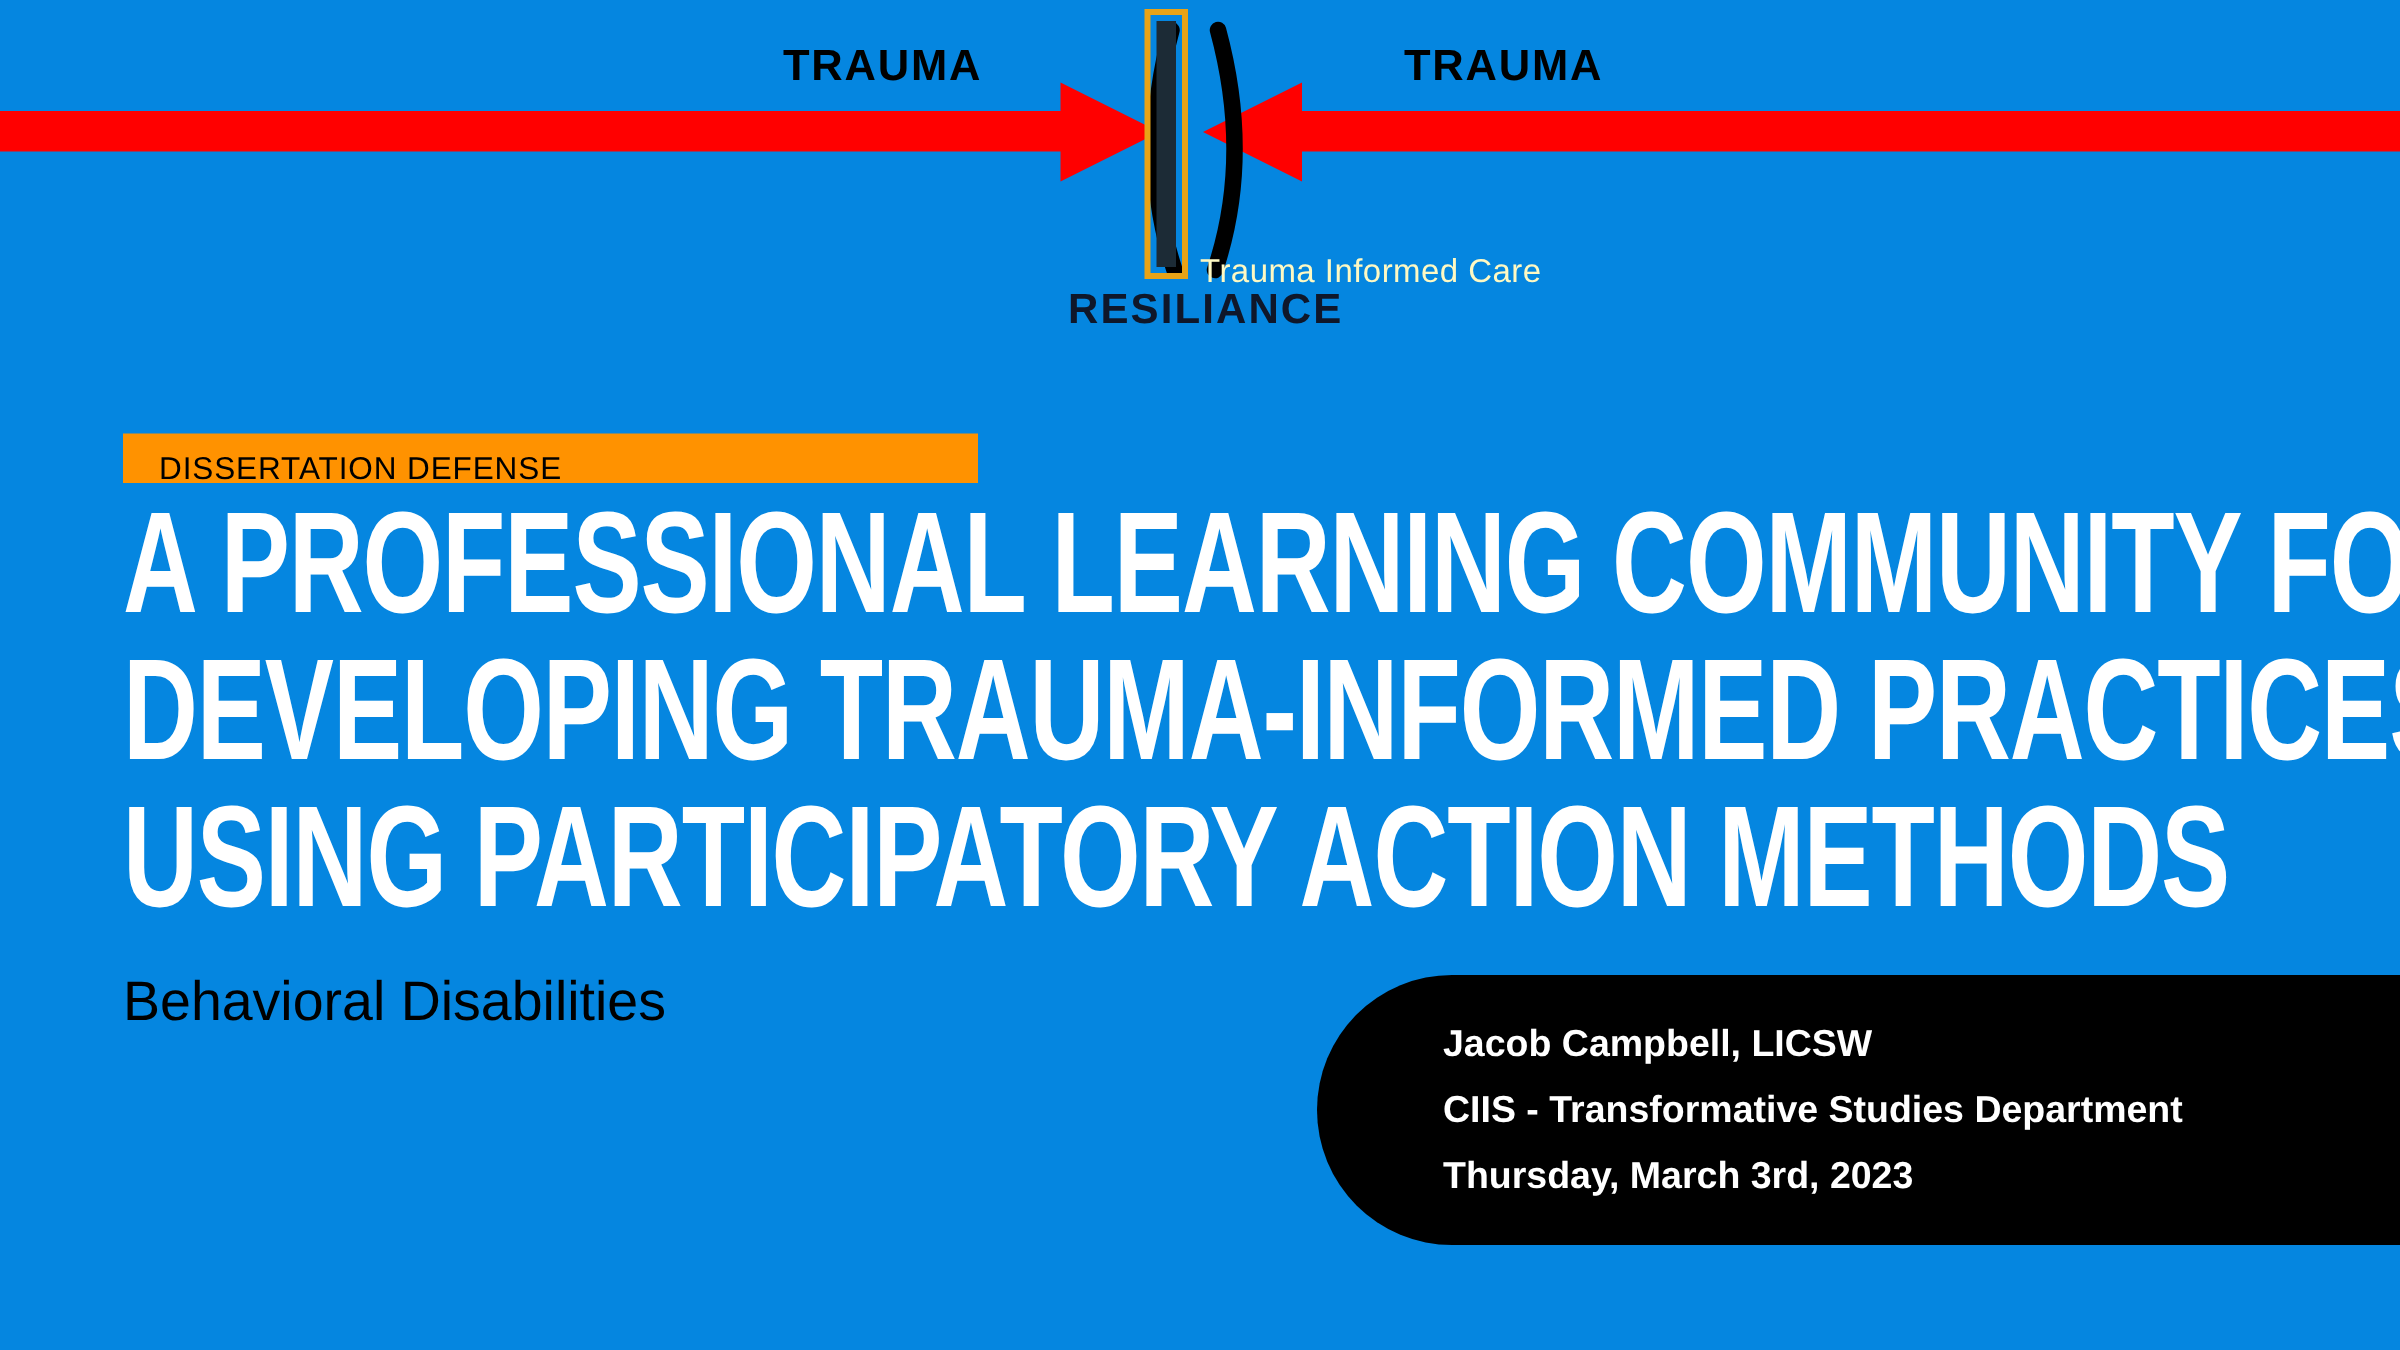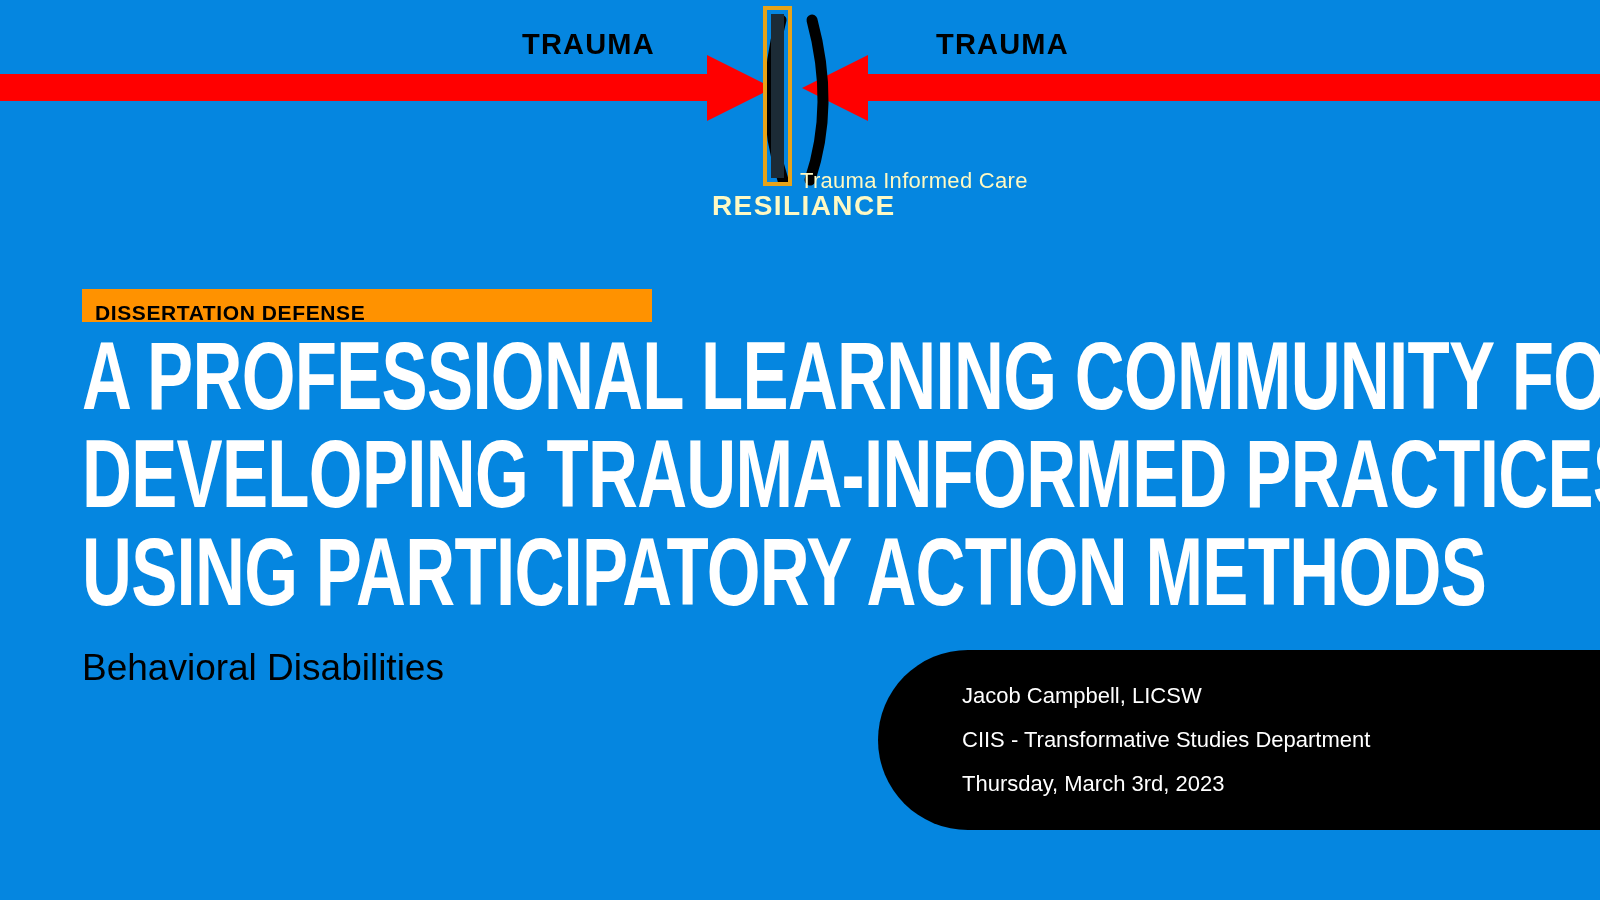--- a/index.html
+++ b/index.html
@@ -51,39 +51,39 @@
     color: #fef9c3;
     white-space: nowrap;
   }
   #resiliance-label {
     position: absolute;
     left: 712px;
     top: 190px;
     font-size: 28px;
     font-weight: bold;
     letter-spacing: 1.4px;
-    color: #fef9c3;
+    color: #0f172a;
     white-space: nowrap;
   }
 
   
   #eyebrow {
     position: absolute;
     left: 82px;
     top: 289px;
     width: 570px;
     height: 33px;
     background: #ff9200;
     display: flex;
     align-items: center;
   }
   #eyebrow-text {
-    padding-left: 13px;
+    padding-left: 24px;
     font-size: 21px;
-    font-weight: bold;
+    font-weight: normal;
     letter-spacing: 0.6px;
     color: #000000;
     white-space: nowrap;
     margin-top: 14px;
   }
 
   
   #title {
     position: absolute;
     left: 82px;
@@ -124,22 +124,22 @@
     width: 722px;
     height: 180px;
     background: #000000;
     border-top-left-radius: 92px;
     border-bottom-left-radius: 92px;
     padding-top: 24px;
     box-sizing: border-box;
   }
   .author-line {
     color: #ffffff;
-    font-size: 22px;
-    font-weight: normal;
+    font-size: 25px;
+    font-weight: bold;
     line-height: 44px;
     padding-left: 84px;
     white-space: nowrap;
   }
 </style>
 </head>
 <body>
 
 <div id="slide">
 

